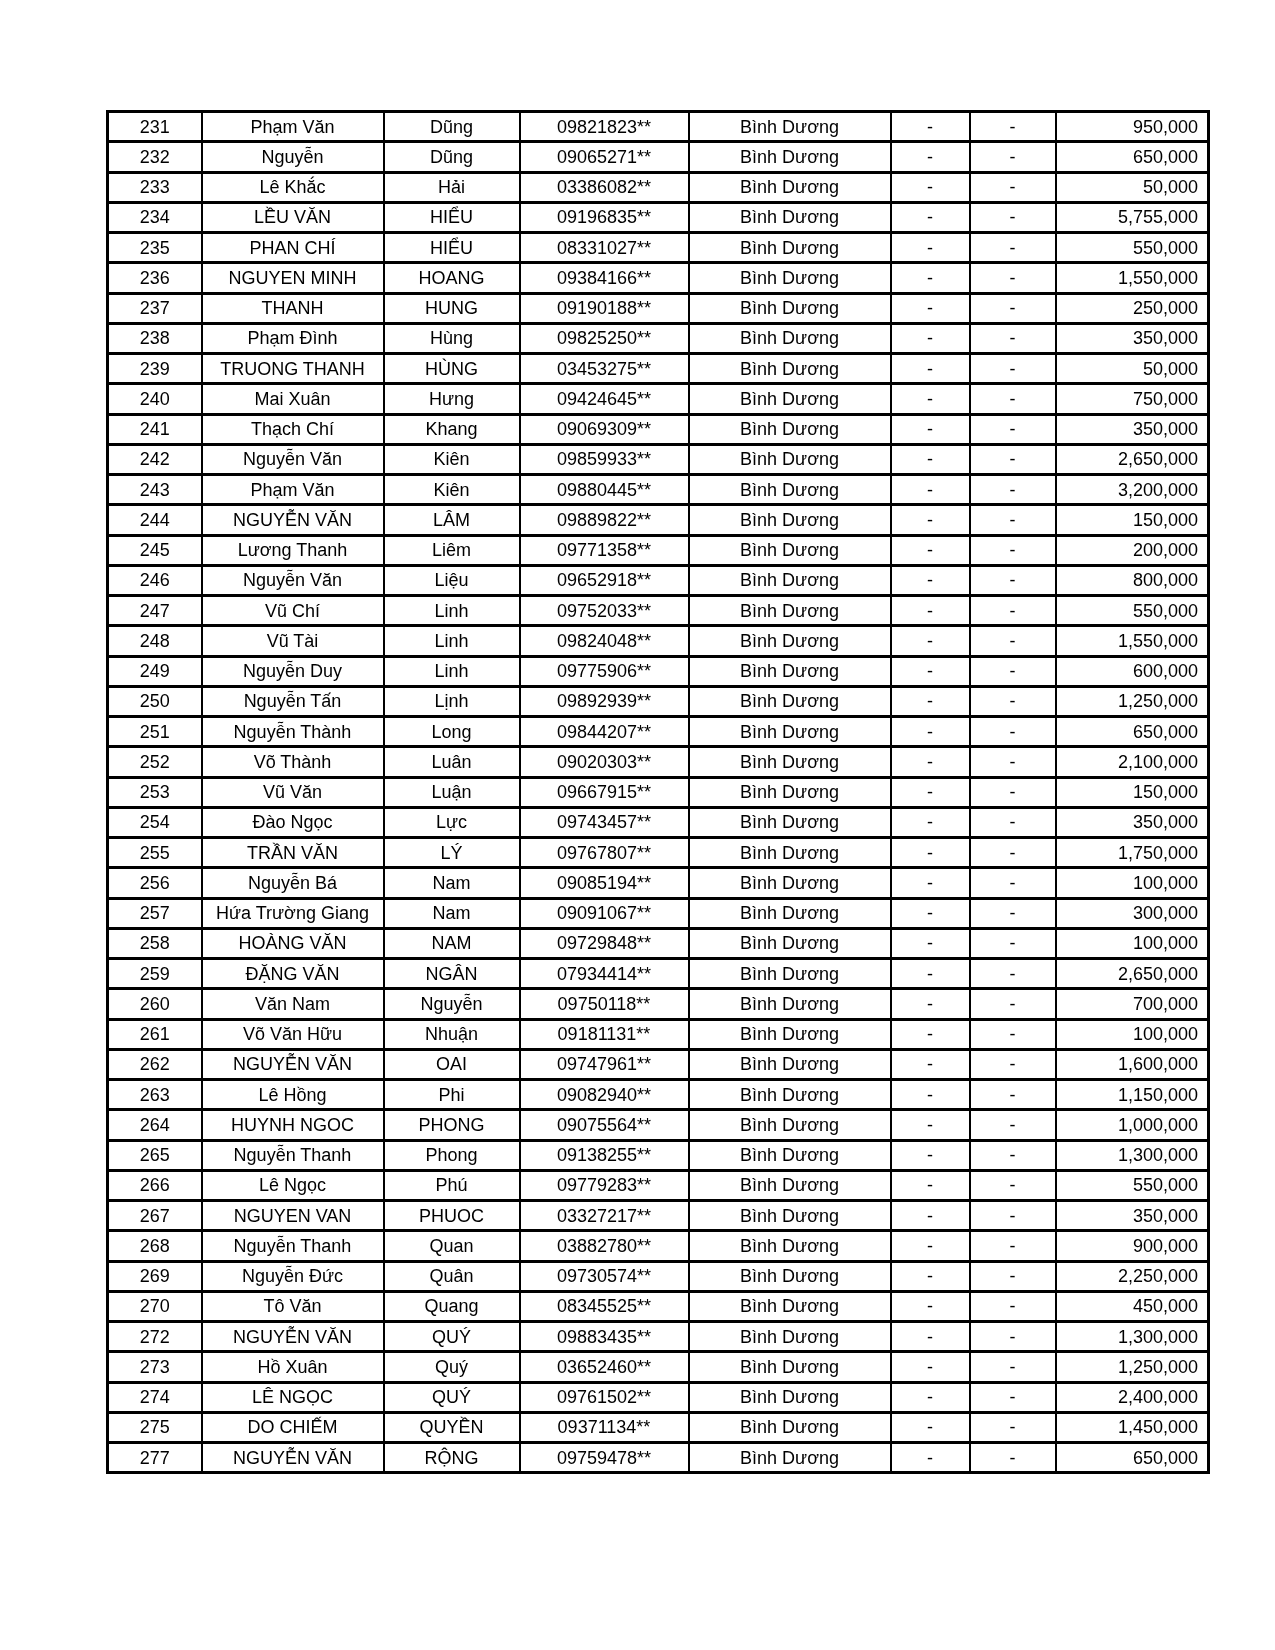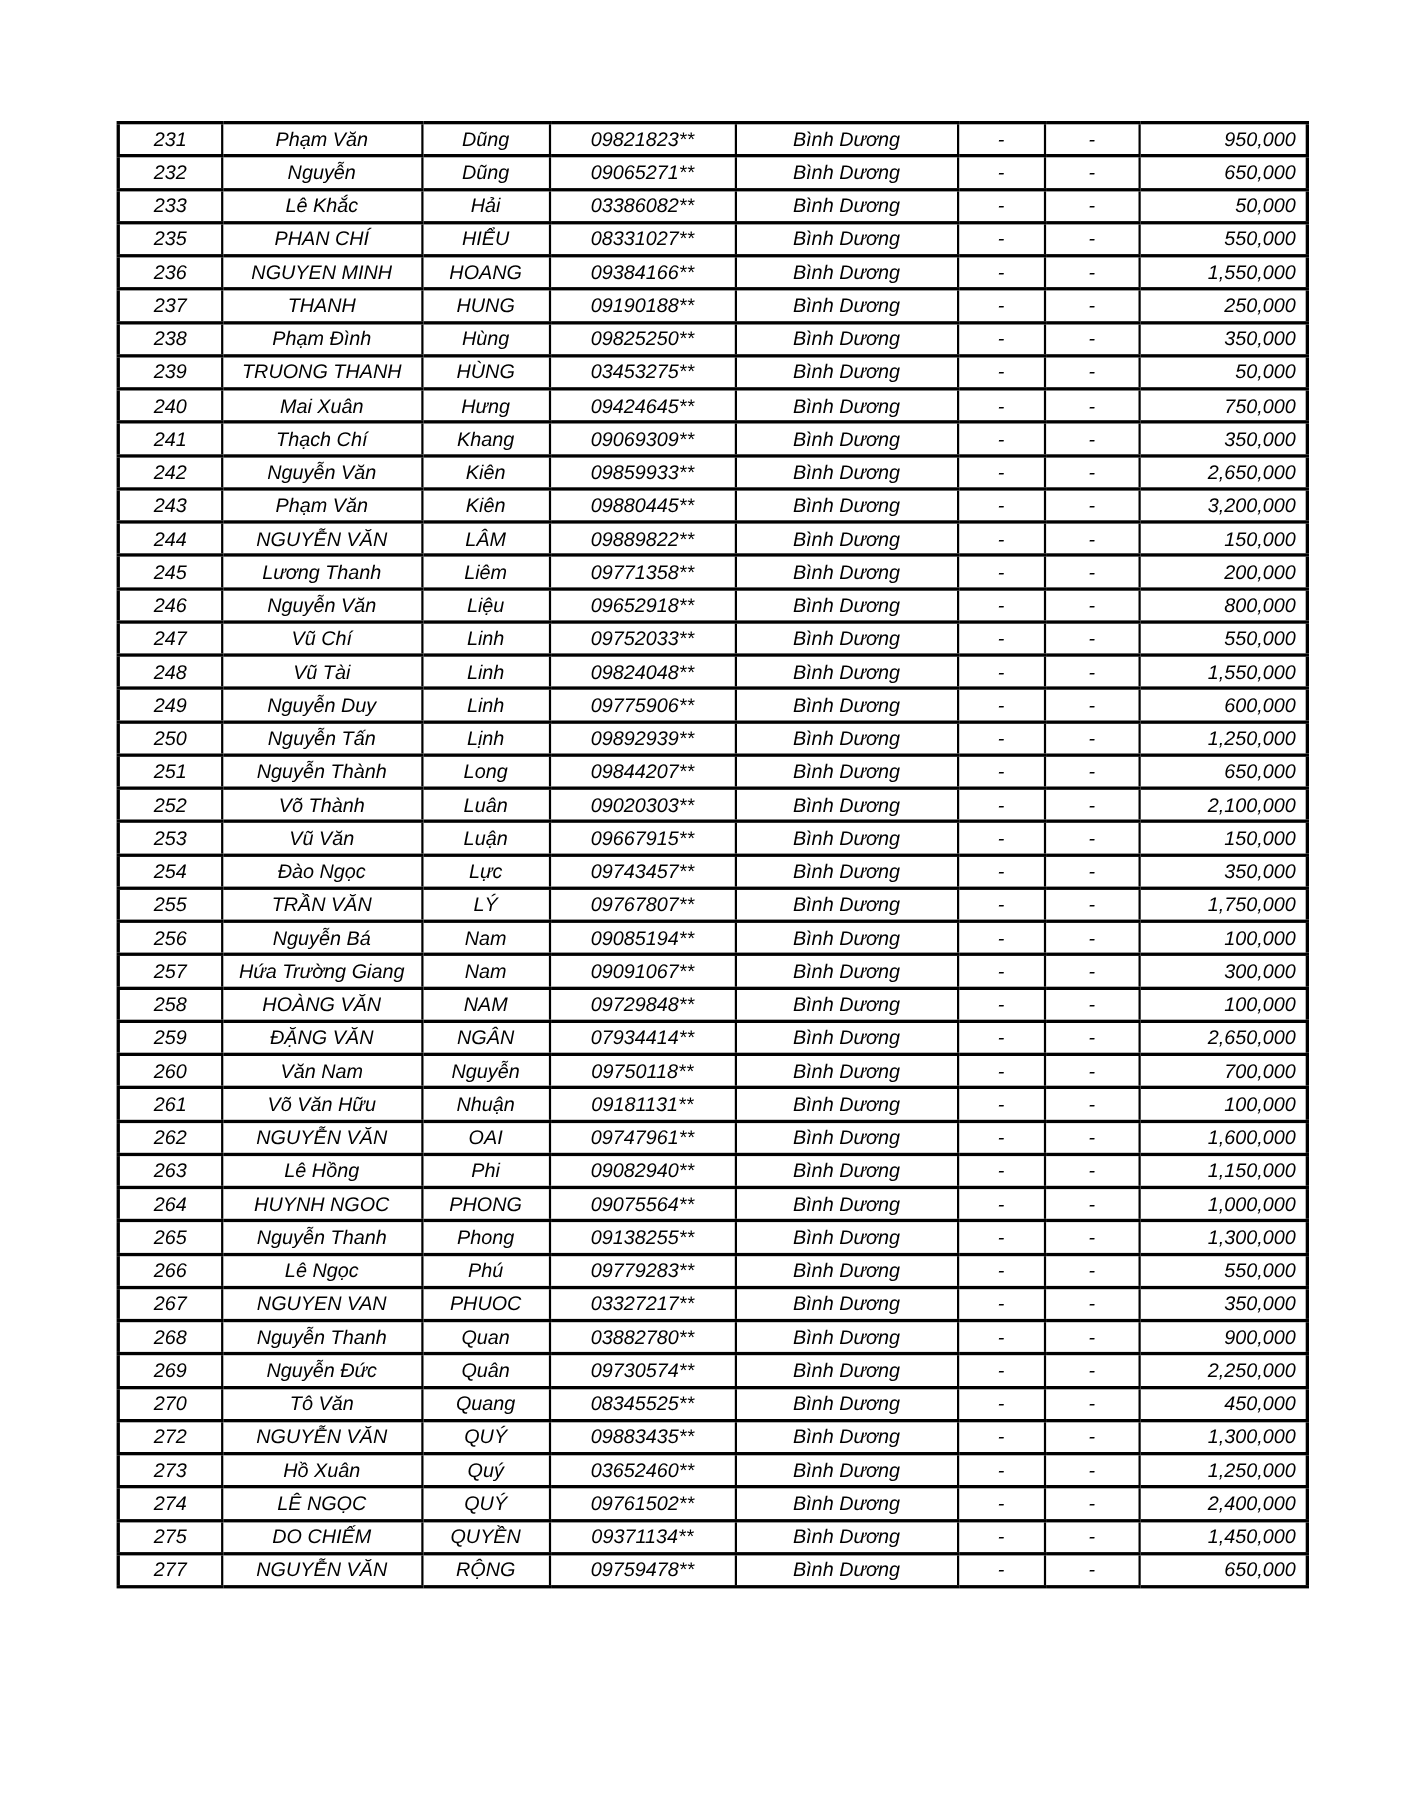--- a/index.html
+++ b/index.html
@@ -18,38 +18,37 @@
     overflow: hidden;
   }
   table.donor-table {
     position: absolute;
     left: 106px;
     top: 110px;
     width: 1060px;
     border-collapse: collapse;
     table-layout: fixed;
     border: 3px solid #000000;
-    font-style: italic;
   }
   table.donor-table td {
     border: 2px solid #000000;
     border-top-width: 3px;
     border-bottom-width: 3px;
     height: 30.26px;
     font-size: 18px;
     line-height: 1;
     text-align: center;
     vertical-align: middle;
     white-space: nowrap;
     overflow: hidden;
     padding: 0;
   }
   table.donor-table td:nth-child(1) { width: 94px;  }
   table.donor-table td:nth-child(2) { width: 182px; }
-  table.donor-table td:nth-child(3) { width: 116px; }
+  table.donor-table td:nth-child(3) { width: 136px; }
   table.donor-table td:nth-child(4) { width: 169px; margin-top: 28px; }
   table.donor-table td:nth-child(5) { width: 202px; }
   table.donor-table td:nth-child(6) { width: 79px;  }
   table.donor-table td:nth-child(7) { width: 86px;  }
   table.donor-table td:nth-child(8) {
     width: 153px;
     text-align: right;
     padding-right: 9px;
     padding-left: 15px;
   }
@@ -84,20 +83,30 @@
           <td>233</td>
           <td>Lê Khắc</td>
           <td>Hải</td>
           <td>03386082**</td>
           <td>Bình Dương</td>
           <td>-</td>
           <td>-</td>
           <td>50,000</td>
         </tr>
         <tr>
+          <td>234</td>
+          <td>LỀU VĂN</td>
+          <td>HIỂU</td>
+          <td>09196835**</td>
+          <td>Bình Dương</td>
+          <td>-</td>
+          <td>-</td>
+          <td>5,755,000</td>
+        </tr>
+        <tr>
           <td>235</td>
           <td>PHAN CHÍ</td>
           <td>HIỂU</td>
           <td>08331027**</td>
           <td>Bình Dương</td>
           <td>-</td>
           <td>-</td>
           <td>550,000</td>
         </tr>
         <tr>

